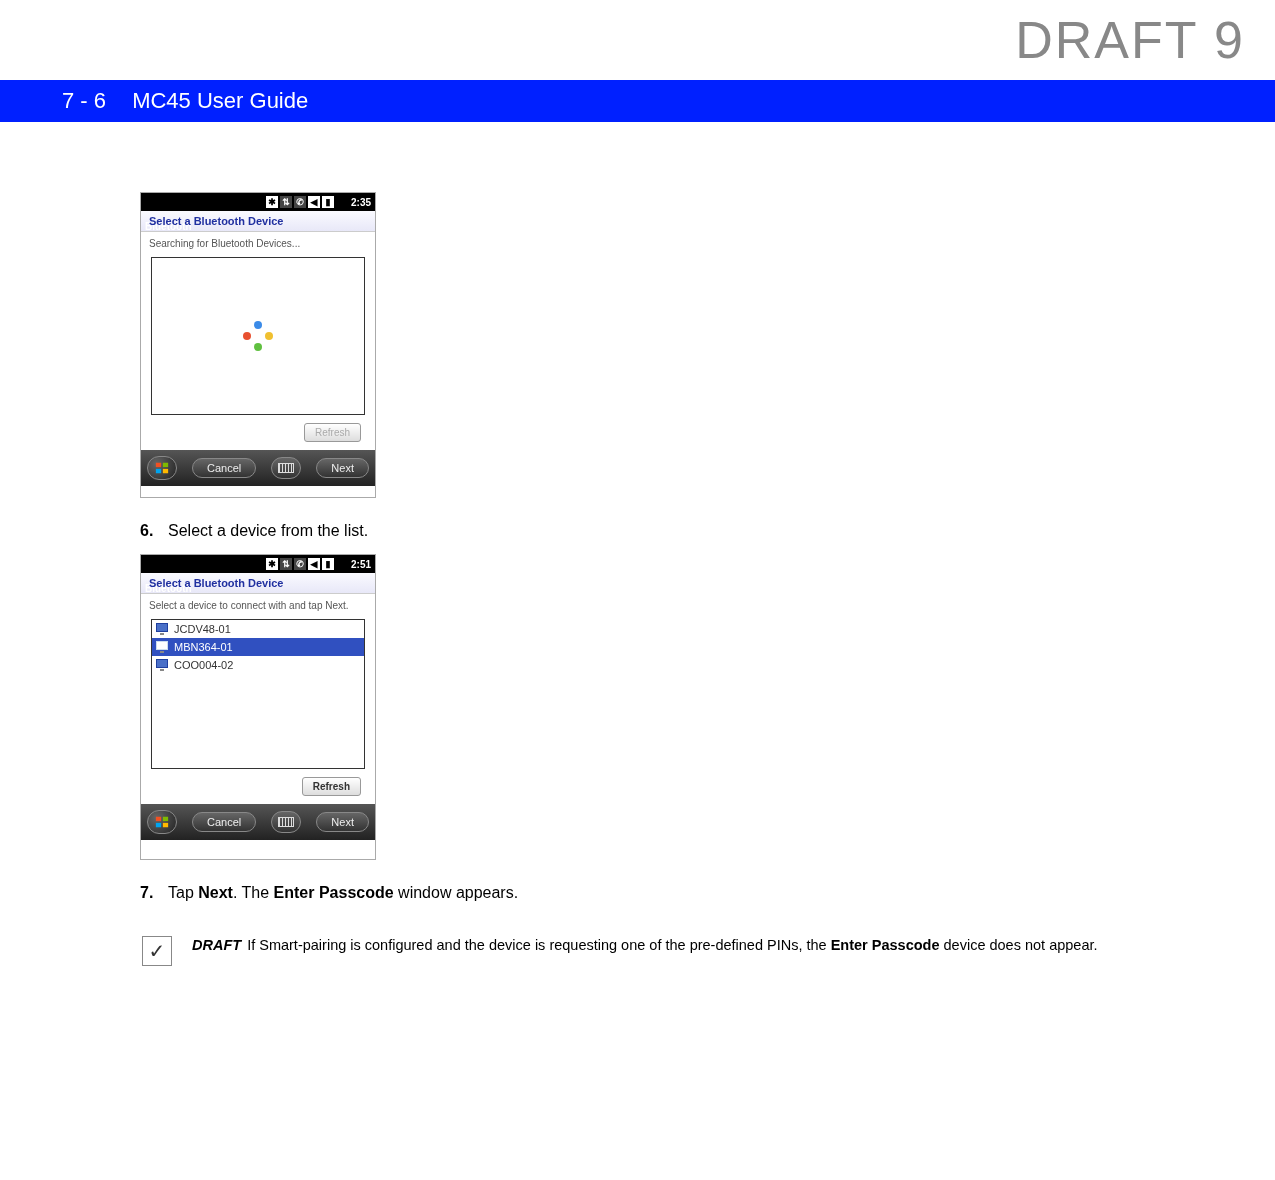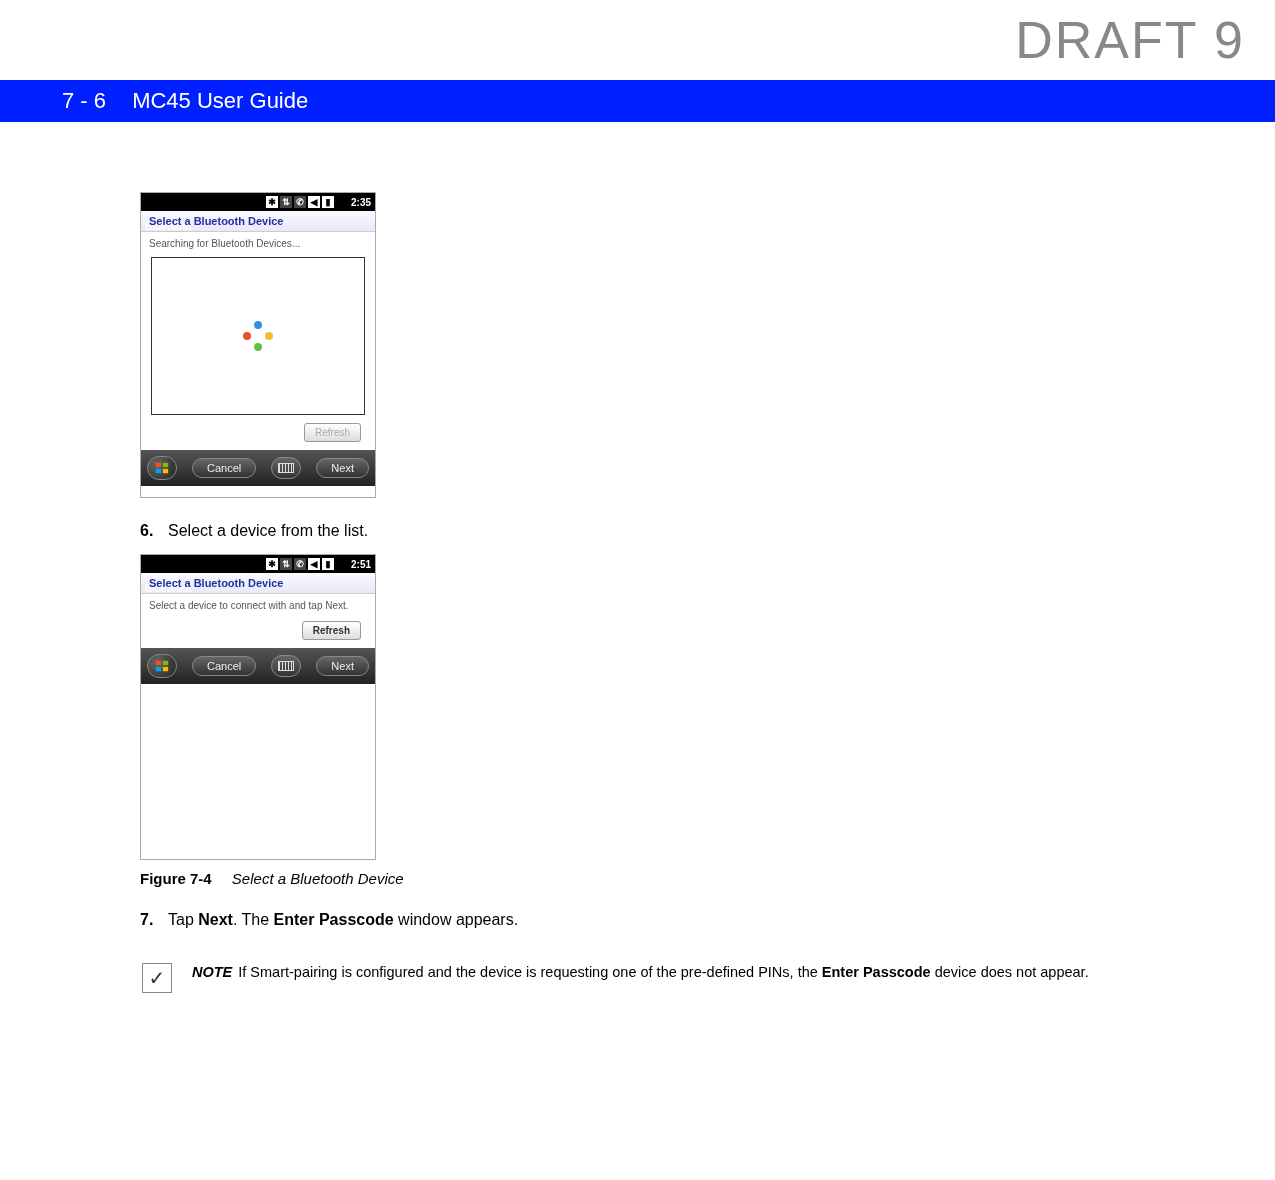--- a/index.html
+++ b/index.html
@@ -142,20 +142,43 @@
         <span class="ds-icon dark">⇅</span>
         <span class="ds-icon dark">✆</span>
         <span class="ds-icon">◀</span>
         <span class="ds-icon">▮</span>
         <span class="ds-time">2:51</span>
       </div>
     </div>
     <div class="ds-subtitle">Select a Bluetooth Device</div>
     <div class="ds-body">
       <div class="ds-status-text">Select a device to connect with and tap Next.</div>
+      <div class="ds-devicelist">
+        <div class="ds-device-item">
+          <div class="ds-dev-icon">
+              <div class="monitor"></div>
+              <div class="stand"></div>
+            </div>
+          <span>JCDV48-01</span>
+        </div>
+        <div class="ds-device-item selected">
+          <div class="ds-dev-icon">
+              <div class="monitor"></div>
+              <div class="stand"></div>
+            </div>
+          <span>MBN364-01</span>
+        </div>
+        <div class="ds-device-item">
+          <div class="ds-dev-icon">
+              <div class="monitor"></div>
+              <div class="stand"></div>
+            </div>
+          <span>COO004-02</span>
+        </div>
+      </div>
       <div class="ds-refresh-row">
         <span class="ds-refresh-btn enabled">Refresh</span>
       </div>
     </div>
     <div class="ds-bottombar">
       <div class="ds-winbtn">
         <svg viewBox="0 0 16 16">
             <rect x="1" y="2" width="6" height="5" fill="#f25022"></rect>
             <rect x="9" y="2" width="6" height="5" fill="#7fba00"></rect>
             <rect x="1" y="9" width="6" height="5" fill="#00a4ef"></rect>
@@ -163,32 +186,28 @@
           </svg>
       </div>
       <div class="ds-pillbtn">Cancel</div>
       <div class="ds-kbbtn">
           <div class="kb"></div>
         </div>
       <div class="ds-pillbtn">Next</div>
     </div>
   </div>
 
-  <div class="figure-caption">
-    <span class="fig-label">Figure 7-4</span>
-    <span class="fig-desc">Select a Bluetooth Device</span>
-  </div>
 
   <div class="step">
     <span class="num">7.</span>
     <span class="txt">
       <span>Tap </span><b>Next</b><span>. The </span><b>Enter Passcode</b><span> window appears.</span>
     </span>
   </div>
 
   <div class="note-block">
     <div class="note-check">✓</div>
     <div class="note-text">
-      <span class="note-label">NOTE</span><span>If Smart-pairing is configured and the device is requesting one of the pre-defined PINs, the </span><b>Enter Passcode</b><span> device does not appear.</span>
+      <span class="note-label">DRAFT</span><span>If Smart-pairing is configured and the device is requesting one of the pre-defined PINs, the </span><b>Enter Passcode</b><span> device does not appear.</span>
     </div>
   </div>
 
 </div>
 
 </body></html>

